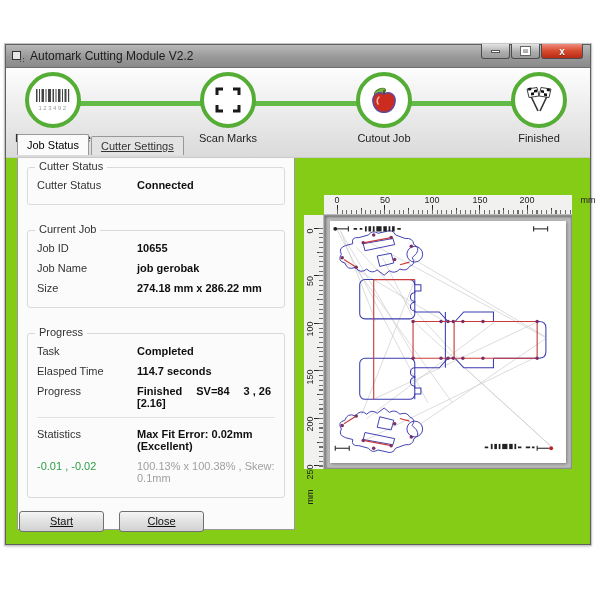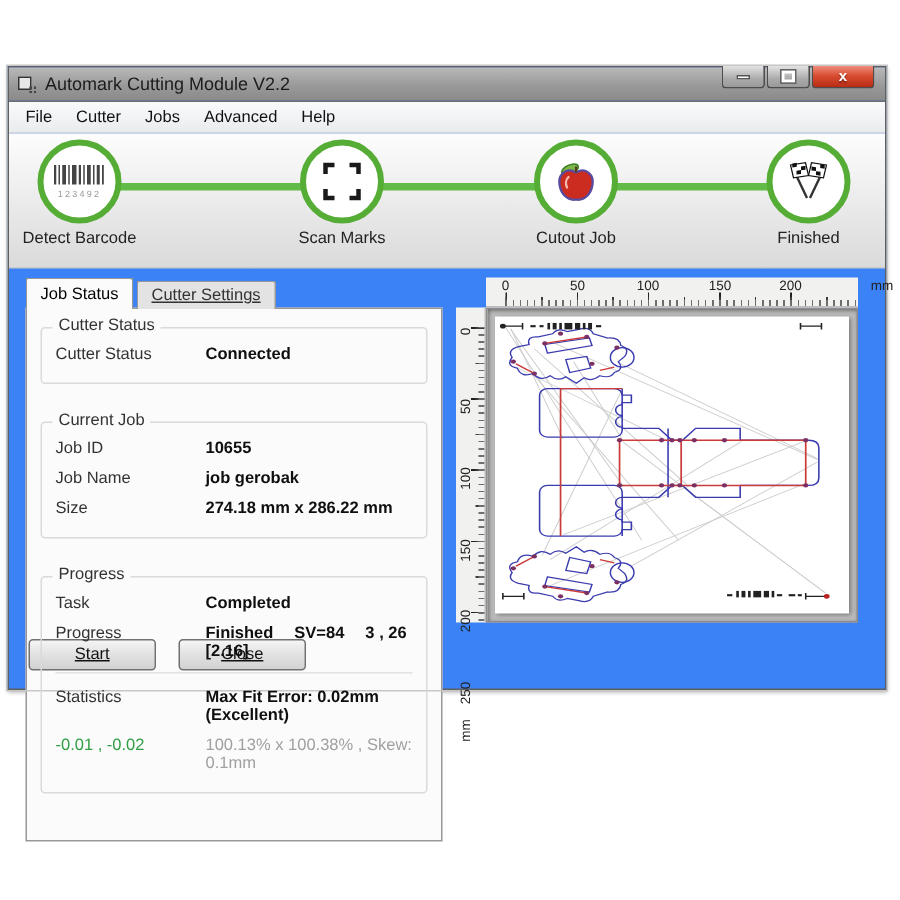--- a/index.html
+++ b/index.html
@@ -1,19 +1,19 @@
 <!DOCTYPE html>
 <html><head>
 <meta charset="utf-8">
 <style>
   * { box-sizing: border-box; margin: 0; padding: 0; }
   html,body { width:600px; height:600px; background:#ffffff; font-family:"Liberation Sans",sans-serif; overflow:hidden; }
 
-  .window { position:absolute; left:5px; top:44px; width:586px; height:416px;
-            background:#3b82f6; border:1px solid #5f5f5f; outline:1px solid #c7c7c7;
+  .window { position:absolute; left:5px; top:44px; width:586px; height:501px;
+            background:#84cc16; border:1px solid #5f5f5f; outline:1px solid #c7c7c7;
             display:flex; flex-direction:column; box-shadow:0 1px 3px rgba(0,0,0,.35); }
 
   
   .titlebar { height:23px; background:linear-gradient(#b9b9b9,#999 55%,#8a8a8a);
               border-bottom:1px solid #6e6e6e; display:flex; align-items:center;
               padding:0 6px; position:relative; flex:0 0 auto; }
   .app-icon { width:13px; height:13px; margin-right:5px; position:relative; }
   .app-icon::before { content:""; position:absolute; inset:1px 4px 3px 0; border:1px solid #333; background:#e8e8e8; }
   .app-icon::after { content:""; position:absolute; right:1px; bottom:1px; width:5px; height:5px;
                      background:radial-gradient(circle,#444 1px,transparent 1px); background-size:3px 3px; }
@@ -35,21 +35,21 @@
   
   .iconband { height:90px; background:linear-gradient(#fdfdfd,#dadada); border-bottom:1px solid #c9c9c9;
               position:relative; flex:0 0 auto; }
   .flow-line { position:absolute; top:33px; left:47px; width:486px; height:5px; background:#62bb46; z-index:1; }
   .step { position:absolute; top:4px; width:110px; text-align:center; z-index:2; }
   .circle { width:56px; height:56px; border:4px solid #55ad35; border-radius:50%; background:#fff;
             margin:0 auto 4px; display:flex; align-items:center; justify-content:center; }
   .step-label { font-size:11px; color:#222; }
 
   
-  .main { flex:1 1 auto; display:flex; padding:6px 18px 0 11px; min-height:0; }
+  .main { flex:1 1 auto; display:flex; padding:6px 18px 0 11px; min-height:0;align-items:center; }
   .left-col { width:278px; flex:0 0 auto; display:flex; flex-direction:column; }
   .tabs { display:flex; height:21px; flex:0 0 auto; position:relative; z-index:2; }
   .tab { font-size:11px; padding:4px 9px 2px; border:1px solid #989898; border-bottom:none;
          border-radius:2px 2px 0 0; }
   .tab.active { background:#fbfbfb; color:#000; }
   .tab.inactive { background:#e3e3e3; color:#333; margin-top:2px; margin-left:2px; padding-top:3px;text-decoration:underline; }
   .tab-page { flex:1; border:1px solid #989898; background:#fbfbfb; margin-top:-1px; padding:12px 9px 6px; }
 
   .group { border:1px solid #dadada; border-radius:3px; position:relative; padding:11px 9px 5px; margin-bottom:25px; }
   .group-title { position:absolute; top:-8px; left:7px; background:#fbfbfb; padding:0 4px; font-size:11px; color:#333; }
@@ -113,27 +113,20 @@
         </div>
       <div class="wbtn wbtn-max">
           <div class="glyph-max"></div>
         </div>
       <div class="wbtn wbtn-close">
           <span>x</span>
         </div>
     </div>
   </div>
 
-  <div class="menubar">
-    <div class="menu-item">File</div>
-    <div class="menu-item">Cutter</div>
-    <div class="menu-item">Jobs</div>
-    <div class="menu-item">Advanced</div>
-    <div class="menu-item">Help</div>
-  </div>
 
   <div class="iconband">
     <div class="flow-line"></div>
 
     <div class="step" style="left:-8px;">
       <div class="circle">
         <svg width="38" height="26" viewBox="0 0 38 26">
           <g fill="#444">
             <rect x="2" y="2" width="1.5" height="13"></rect>
               <rect x="5" y="2" width="1" height="13"></rect>
@@ -227,20 +220,24 @@
             <div class="row-label">Size</div>
             <div class="row-value">274.18 mm x 286.22 mm</div>
           </div>
         </div>
 
         <div class="group">
           <div class="group-title">Progress</div>
           <div class="row">
             <div class="row-label">Task</div>
             <div class="row-value">Completed</div>
+          </div>
+          <div class="row">
+            <div class="row-label">Elasped Time</div>
+            <div class="row-value">114.7 seconds</div>
           </div>
           <div class="row">
             <div class="row-label">Progress</div>
             <div class="row-value">
               <span class="val-part">Finished</span><span class="val-part">SV=84</span><span>3 , 26 [2.16]</span>
             </div>
           </div>
           <div class="sep"></div>
           <div class="row">
             <div class="row-label">Statistics</div>

